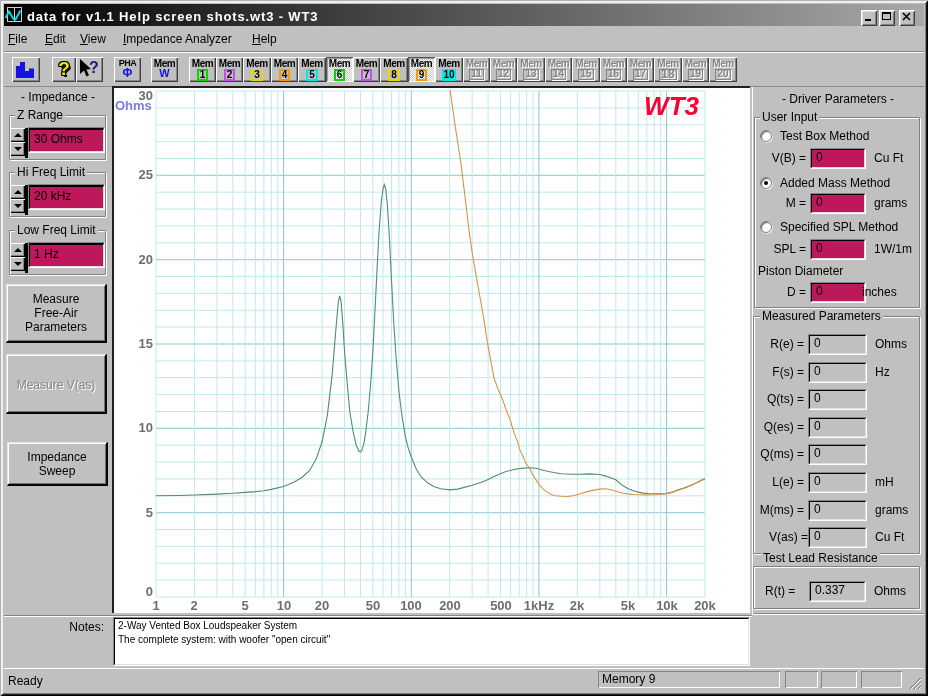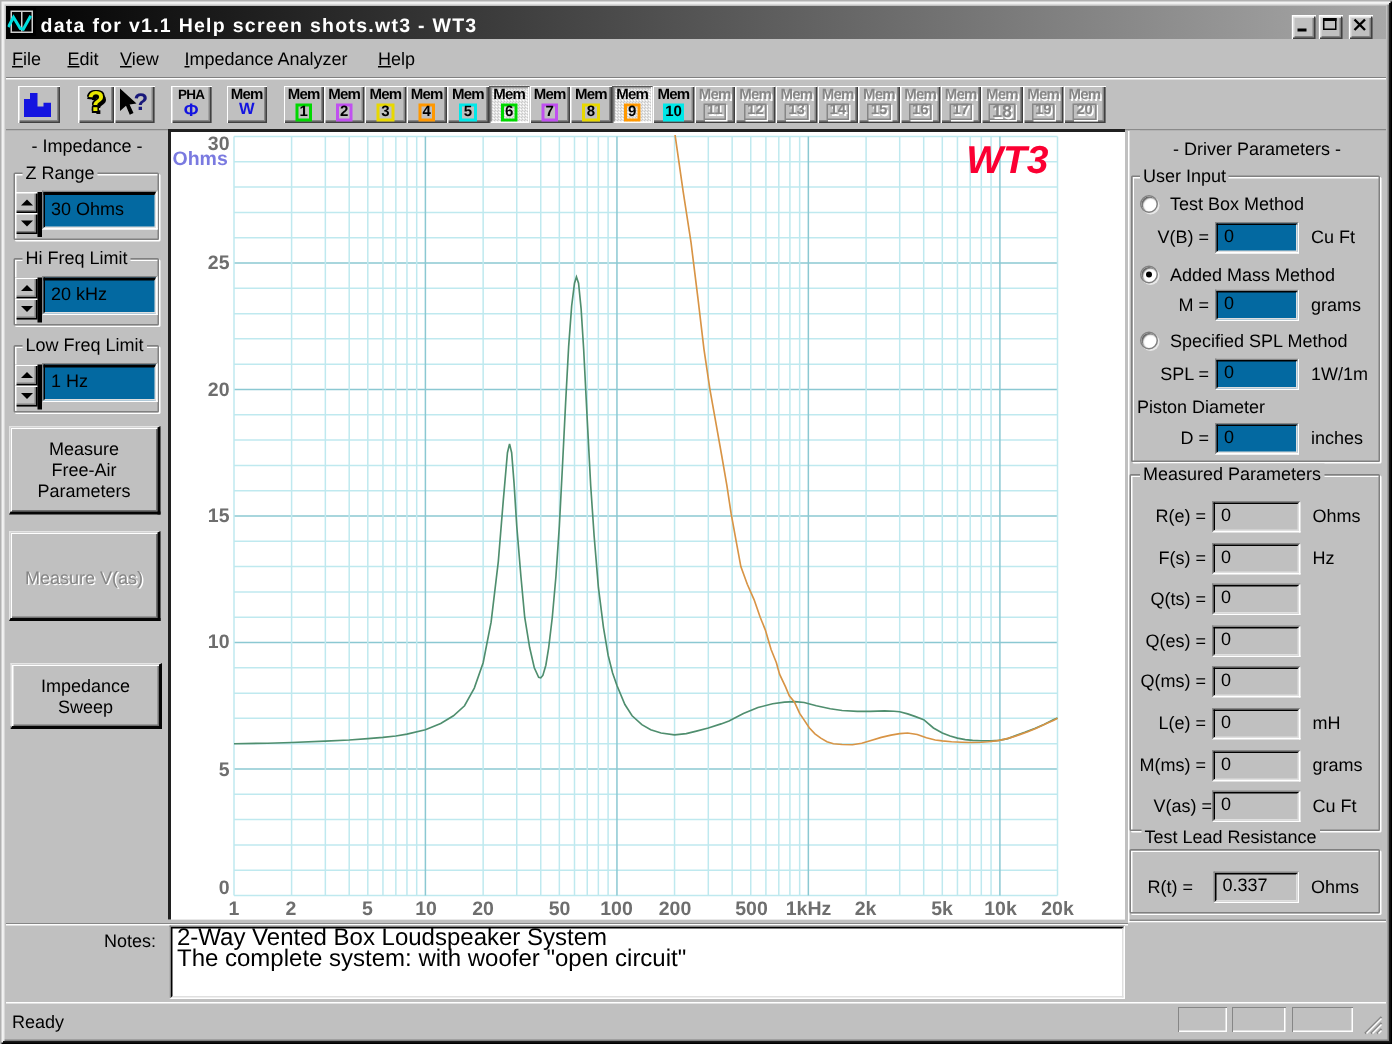--- a/index.html
+++ b/index.html
@@ -20,38 +20,38 @@
 .mem .t{display:block;margin-top:2px;letter-spacing:-0.5px}
 .mem .b{display:inline-block;margin-top:1px;min-width:11px;height:11px;line-height:9px;padding:0 1px}
 .mem.dis{color:#868686;text-shadow:1px 1px 0 #fff}
 .mem.dis .b{border:1px solid #868686;box-shadow:1px 1px 0 #fff}
 .client{position:absolute;left:4px;top:87px;width:920px;height:396px}
 .lpanel{position:absolute;left:0;top:0;width:108px;height:528px;background:#c0c0c0}
 .lbl{position:absolute;font-size:12px;color:#000;white-space:nowrap}
 .grp{position:absolute;border:1px solid #808080;box-shadow:inset 1px 1px 0 #fff,1px 1px 0 #fff;border-radius:1px}
 .grplbl{position:absolute;font-size:12px;background:#c0c0c0;padding:0 2px;white-space:nowrap}
 .field{position:absolute;background:#fff;border:1px solid;border-color:#868686 #fff #fff #868686;}
-.field .in{position:absolute;inset:0;border:1px solid;border-color:#000 #dfdfdf #dfdfdf #000;border-top-width:2px;font-size:12px;color:#000;padding-left:4px;line-height:18px;background:#0369a1}
+.field .in{position:absolute;inset:0;border:1px solid;border-color:#000 #dfdfdf #dfdfdf #000;border-top-width:2px;font-size:12px;color:#000;padding-left:4px;line-height:18px;background:#be185d}
 .field.gray,.field.gray .in{background:#c0c0c0}
 .spin{position:absolute;width:15px}
 .spinb{position:absolute;left:0;width:15px;background:#c0c0c0;box-shadow:inset 1px 1px 0 #fff, inset -1px -1px 0 #000, inset -2px -2px 0 #808080;}
 .arr{position:absolute;left:4px;width:0;height:0;border-left:4px solid transparent;border-right:4px solid transparent}
 .up .arr{top:5px;border-bottom:4px solid #000}
 .dn .arr{top:5px;border-top:4px solid #000}
 .pbtn{position:absolute;background:#c0c0c0;font-size:12px;text-align:center;color:#000;border-style:solid;border-width:1px 2px 2px 1px;border-color:#e4e4e4 #050505 #050505 #e4e4e4;
  box-shadow:inset 1px 1px 0 #fff, inset -1px -1px 0 #707070;}
 .pbtn.dis{color:#868686;text-shadow:1px 1px 0 #fff}
 .chartwrap{position:absolute;left:108px;top:0;width:648px;height:528px;background:#c0c0c0}
 .chart{position:absolute;left:0;top:-1px;width:638px;height:527px;background:#fff;border-left:2px solid #202020;border-top:2px solid #202020}
 .rpanel{position:absolute;left:748px;top:0;width:172px;height:528px;background:#c0c0c0;box-shadow:inset 1px 0 0 #fff, inset 0 -1px 0 #fff, inset 0 -2px 0 #8a8a8a}
 .radio{position:absolute;width:12px;height:12px;border-radius:50%;background:#fff;border:1px solid #808080;box-shadow:inset 1px 1px 1px #606060,1px 1px 0 #e8e8e8}
 .radio.sel::after{content:"";position:absolute;left:3px;top:3px;width:4px;height:4px;border-radius:50%;background:#000}
 .notesrow{position:absolute;left:0;top:528px;width:748px;height:53px;background:#c0c0c0;box-shadow:inset 0 1px 0 #868686,inset 0 2px 0 #fff}
 .notesbox{position:absolute;left:109px;top:2px;width:637px;height:49px;background:#fff;border:1px solid;border-color:#868686 #fff #fff #868686}
-.notesbox .in{position:absolute;inset:0;border:1px solid;border-color:#000 #dfdfdf #dfdfdf #000;font-size:16px;line-height:13.5px;padding:0 0 0 3px;background:#fff}
+.notesbox .in{position:absolute;inset:0;border:1px solid;border-color:#000 #dfdfdf #dfdfdf #000;font-size:10px;line-height:13.5px;padding:0 0 0 3px;background:#fff}
 .statusbar{position:absolute;left:4px;top:668px;width:920px;height:24px;background:#c0c0c0;box-shadow:inset 0 1px 0 #fff;font-size:12px}
 .spane{position:absolute;top:3px;height:17px;box-shadow:inset 1px 1px 0 #868686, inset -1px -1px 0 #fff;padding:1px 0 0 4px;font-size:12px}
 </style></head>
 <body>
 <div class="win">
  <div class="titlebar">
   <svg class="ticon" width="19" height="19">
     <rect x="0" y="0" width="19" height="19" fill="#000"></rect>
     <rect x="2.5" y="2.5" width="14" height="14" fill="none" stroke="#cfcfcf" stroke-width="1"></rect>
     <line x1="9.5" y1="3" x2="9.5" y2="16" stroke="#cfcfcf" stroke-width="1"></line>
@@ -292,21 +292,21 @@
 <div class="lbl" style="left:0px;width:54px;text-align:right;top:155px">SPL =</div>
 <div class="field" style="left:58px;top:152px;width:56px;height:21px">
           <div class="in" style="line-height:15px;border-top-width:1px">0</div>
         </div>
         <div class="lbl" style="left:122px;top:155px">1W/1m</div>
 <div class="lbl" style="left:6px;top:177px">Piston Diameter</div>
 <div class="lbl" style="left:0px;width:54px;text-align:right;top:198px">D =</div>
 <div class="field" style="left:58px;top:195px;width:56px;height:21px">
           <div class="in" style="line-height:15px;border-top-width:1px">0</div>
         </div>
-        <div class="lbl" style="left:122px;top:198px">inches</div>
+        <div class="lbl" style="left:110px;top:198px">inches</div>
 <div class="grp" style="left:1px;top:229px;width:167px;height:238px"></div>
 <div class="grplbl" style="left:8px;top:222px">Measured Parameters</div>
 <div class="lbl" style="left:0px;width:52px;text-align:right;top:250px">R(e) =</div>
 <div class="field gray" style="left:56px;top:247px;width:59px;height:21px">
           <div class="in" style="line-height:15px;border-top-width:1px">0</div>
         </div>
         <div class="lbl" style="left:123px;top:250px">Ohms</div>
 <div class="lbl" style="left:0px;width:52px;text-align:right;top:278px">F(s) =</div>
 <div class="field gray" style="left:56px;top:275px;width:59px;height:21px">
           <div class="in" style="line-height:15px;border-top-width:1px">0</div>
@@ -349,20 +349,21 @@
   </div>
   <div class="notesrow">
    <div class="lbl" style="left:0px;width:100px;text-align:right;top:5px">Notes:</div>
    <div class="notesbox">
           <div class="in">2-Way Vented Box Loudspeaker System<br>The complete system: with woofer "open circuit"</div>
         </div>
   </div>
  </div>
  <div class="statusbar">
   <span style="position:absolute;left:4px;top:6px">Ready</span>
+  <div class="spane" style="left:594px;width:182px">Memory 9</div>
   <div class="spane" style="left:781px;width:33px"></div>
   <div class="spane" style="left:817px;width:36px"></div>
   <div class="spane" style="left:857px;width:41px"></div>
   <svg width="13" height="13" style="position:absolute;right:2px;bottom:2px">
         <path d="M12 1 L1 12 M12 5 L5 12 M12 9 L9 12" stroke="#868686" stroke-width="1.4"></path>
         <path d="M12 2 L2 12 M12 6 L6 12 M12 10 L10 12" stroke="#fff" stroke-width="1"></path>
       </svg>
  </div>
 </div>
 

